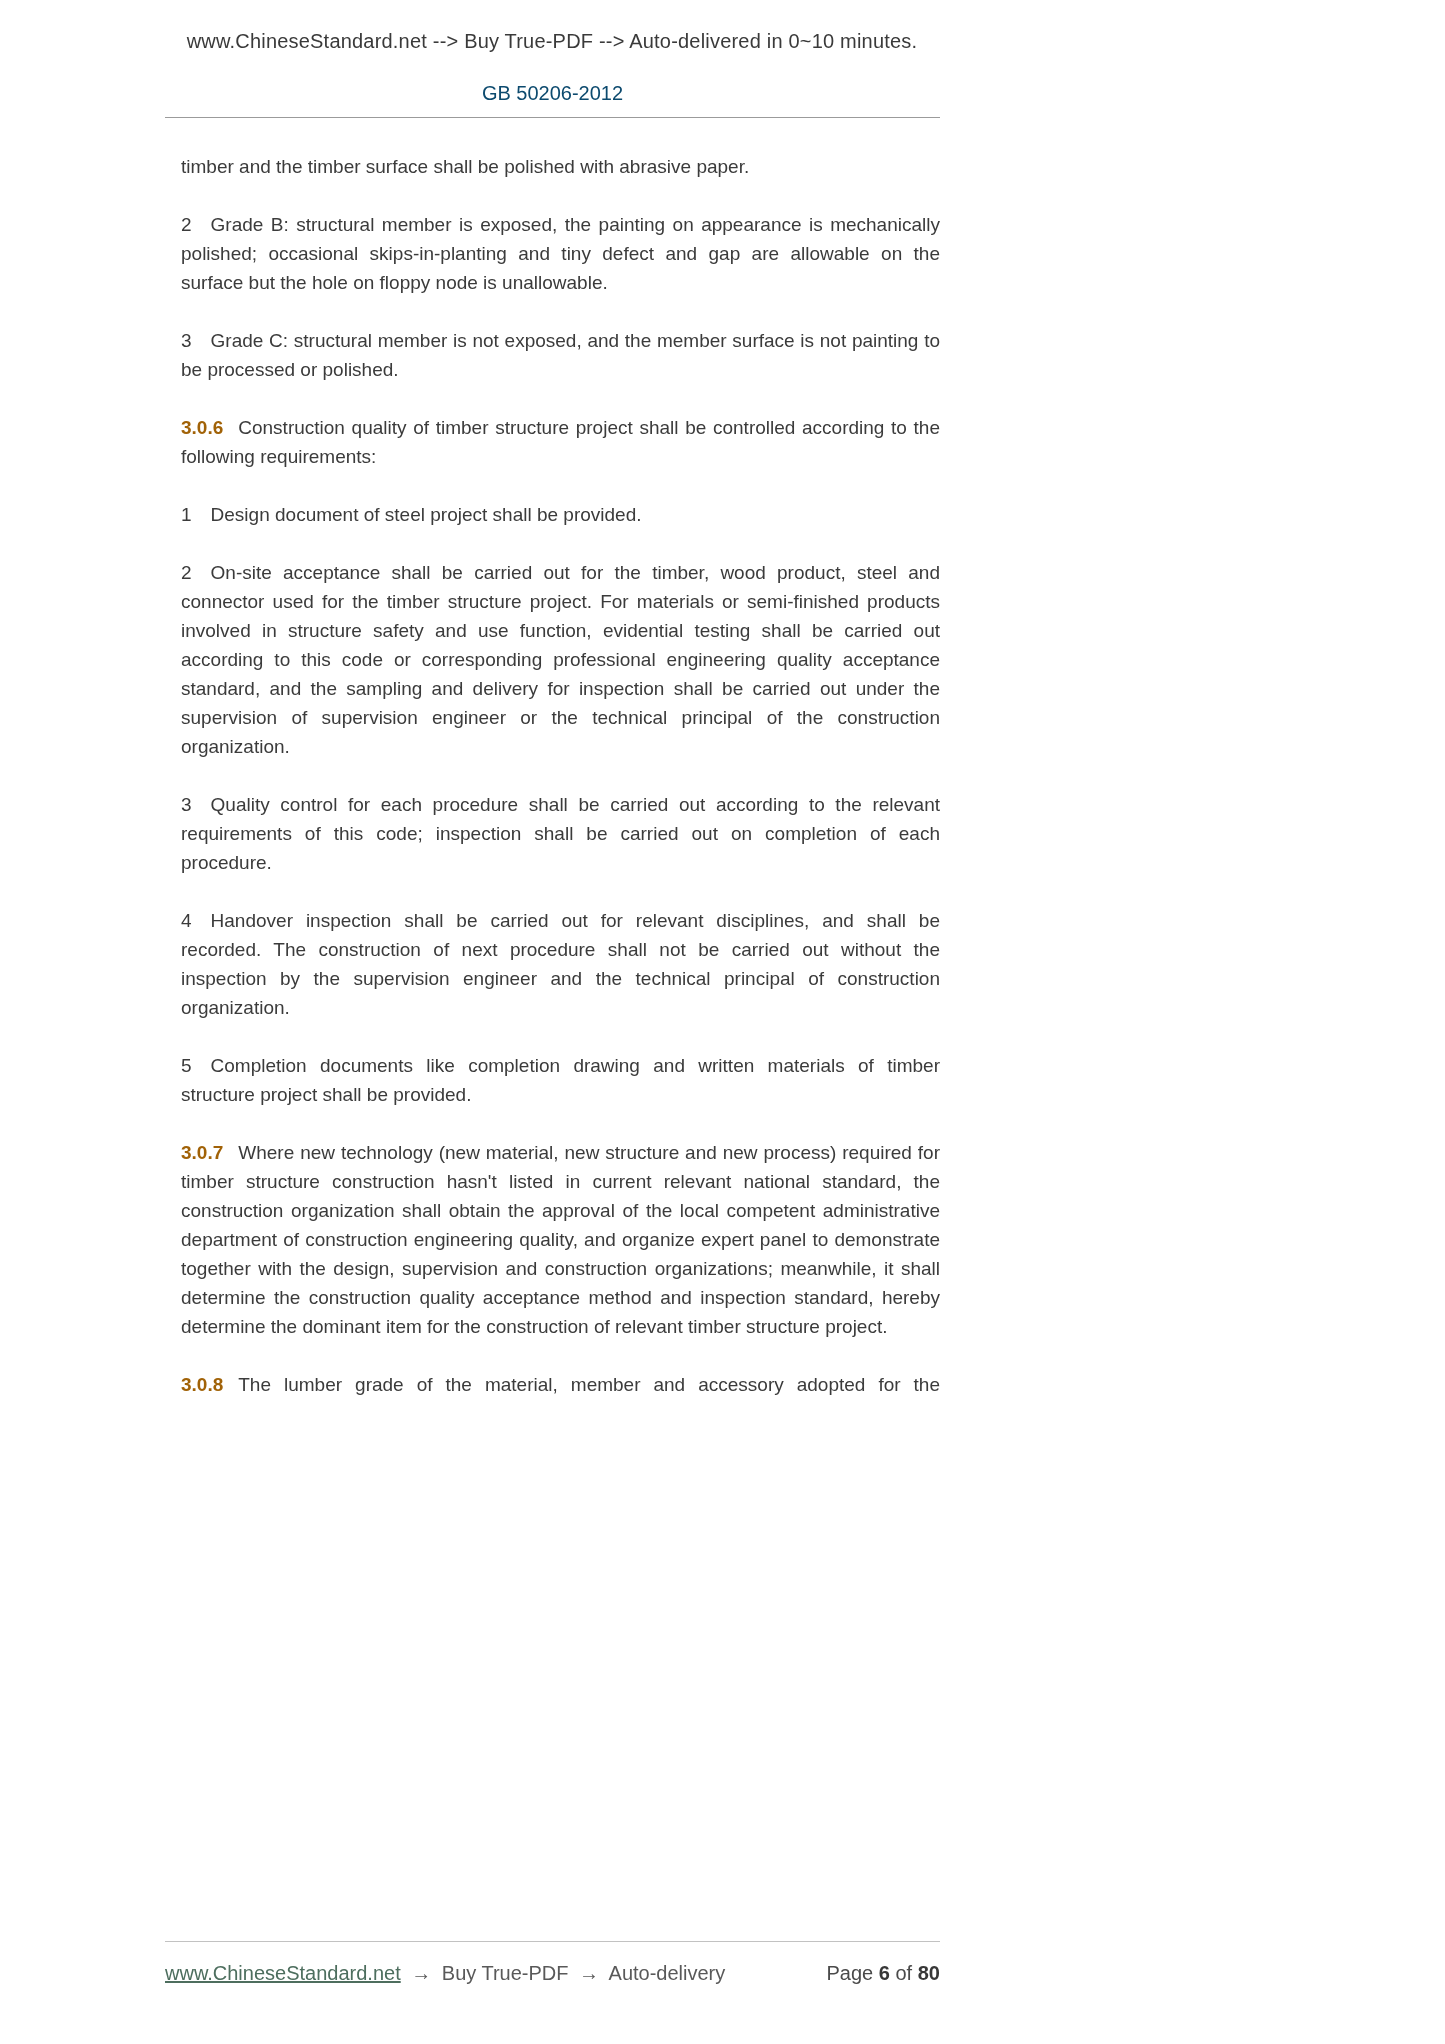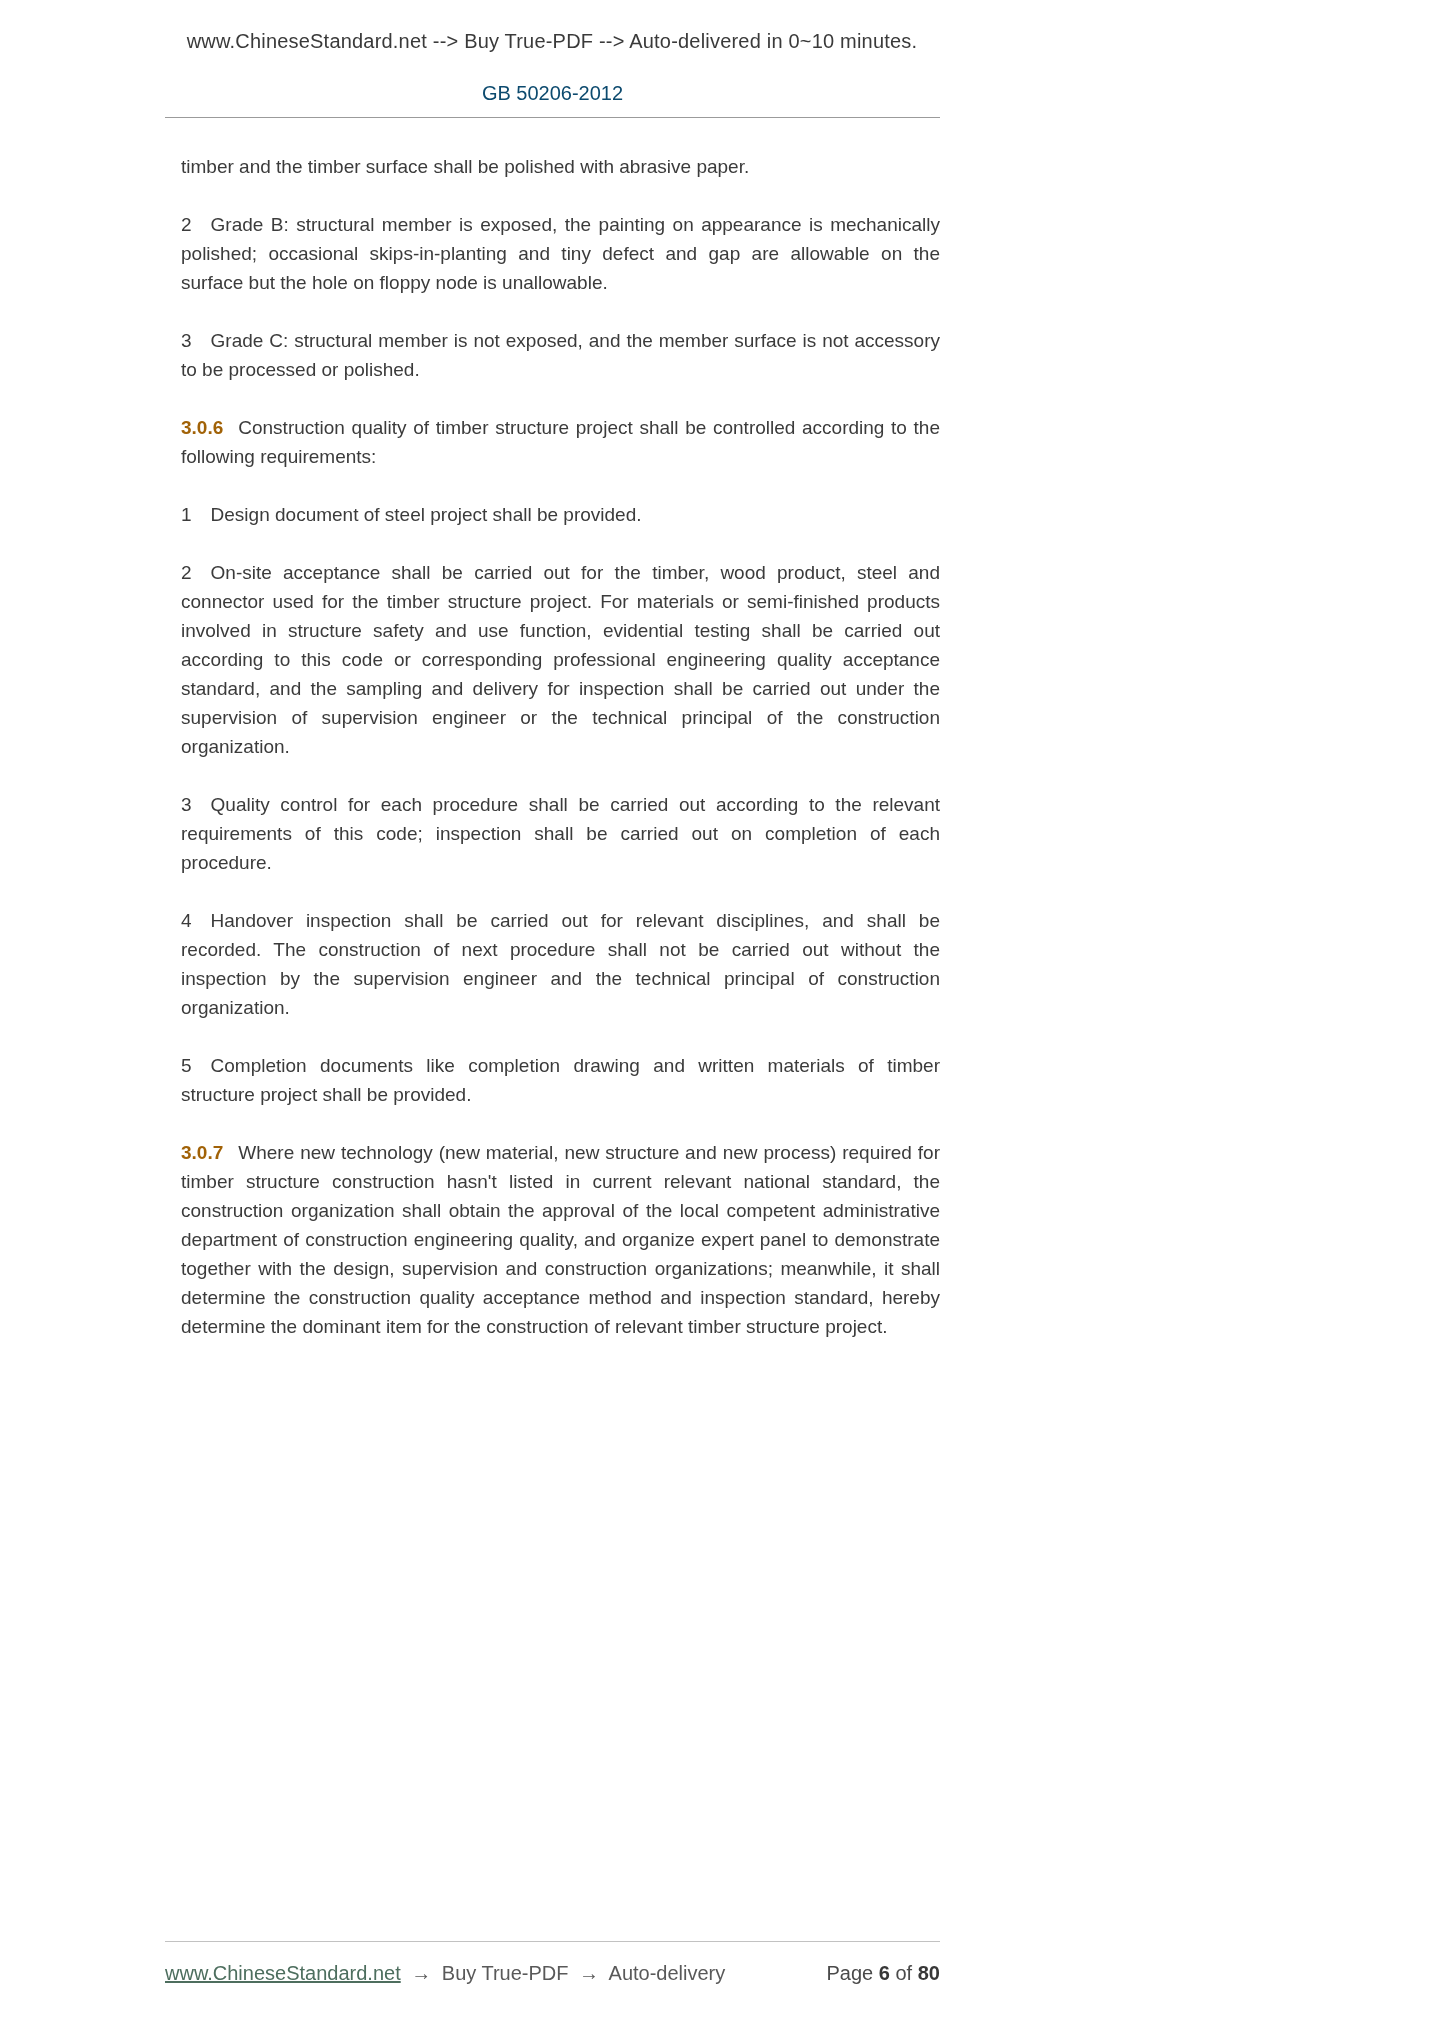--- a/index.html
+++ b/index.html
@@ -93,36 +93,37 @@
 
   <div class="header-banner">www.ChineseStandard.net --&gt; Buy True-PDF --&gt; Auto-delivered in 0~10 minutes.</div>
   <div class="standard-number">GB 50206-2012</div>
   <hr class="header-rule">
 
   <main class="content">
     <p><span>timber and the timber surface shall be polished with abrasive paper.</span></p>
 
     <p><span class="num">2</span><span>Grade B: structural member is exposed, the painting on appearance is mechanically polished; occasional skips-in-planting and tiny defect and gap are allowable on the surface but the hole on floppy node is unallowable.</span></p>
 
-    <p><span class="num">3</span><span>Grade C: structural member is not exposed, and the member surface is not accessory to be processed or polished.</span></p>
+    <p><span class="num">3</span><span>Grade C: structural member is not exposed, and the member surface is not painting to be processed or polished.</span></p>
 
     <p><b class="lead">3.0.6</b><span>Construction quality of timber structure project shall be controlled according to the following requirements:</span></p>
 
     <p><span class="num">1</span><span>Design document of steel project shall be provided.</span></p>
 
     <p><span class="num">2</span><span>On-site acceptance shall be carried out for the timber, wood product, steel and connector used for the timber structure project. For materials or semi-finished products involved in structure safety and use function, evidential testing shall be carried out according to this code or corresponding professional engineering quality acceptance standard, and the sampling and delivery for inspection shall be carried out under the supervision of supervision engineer or the technical principal of the construction organization.</span></p>
 
     <p><span class="num">3</span><span>Quality control for each procedure shall be carried out according to the relevant requirements of this code; inspection shall be carried out on completion of each procedure.</span></p>
 
     <p><span class="num">4</span><span>Handover inspection shall be carried out for relevant disciplines, and shall be recorded. The construction of next procedure shall not be carried out without the inspection by the supervision engineer and the technical principal of construction organization.</span></p>
 
     <p><span class="num">5</span><span>Completion documents like completion drawing and written materials of timber structure project shall be provided.</span></p>
 
     <p><b class="lead">3.0.7</b><span>Where new technology (new material, new structure and new process) required for timber structure construction hasn't listed in current relevant national standard, the construction organization shall obtain the approval of the local competent administrative department of construction engineering quality, and organize expert panel to demonstrate together with the design, supervision and construction organizations; meanwhile, it shall determine the construction quality acceptance method and inspection standard, hereby determine the dominant item for the construction of relevant timber structure project.</span></p>
 
+    <p class="justify-last"><b class="lead">3.0.8</b><span>The lumber grade of the material, member and accessory adopted for the</span></p>
   </main>
 
   <hr class="footer-rule">
 
   <div class="footer-row">
     <span>
       <a class="footer-link">www.ChineseStandard.net</a>
       <span class="arrow">→</span>
       <span>Buy True-PDF</span>
       <span class="arrow">→</span>

